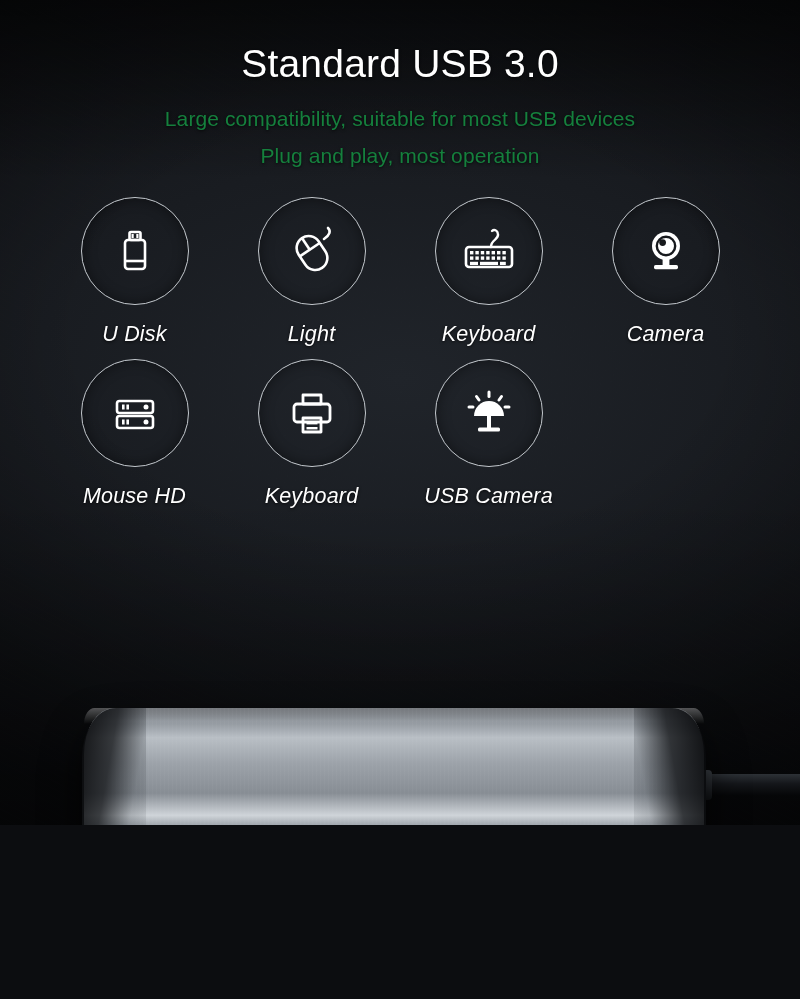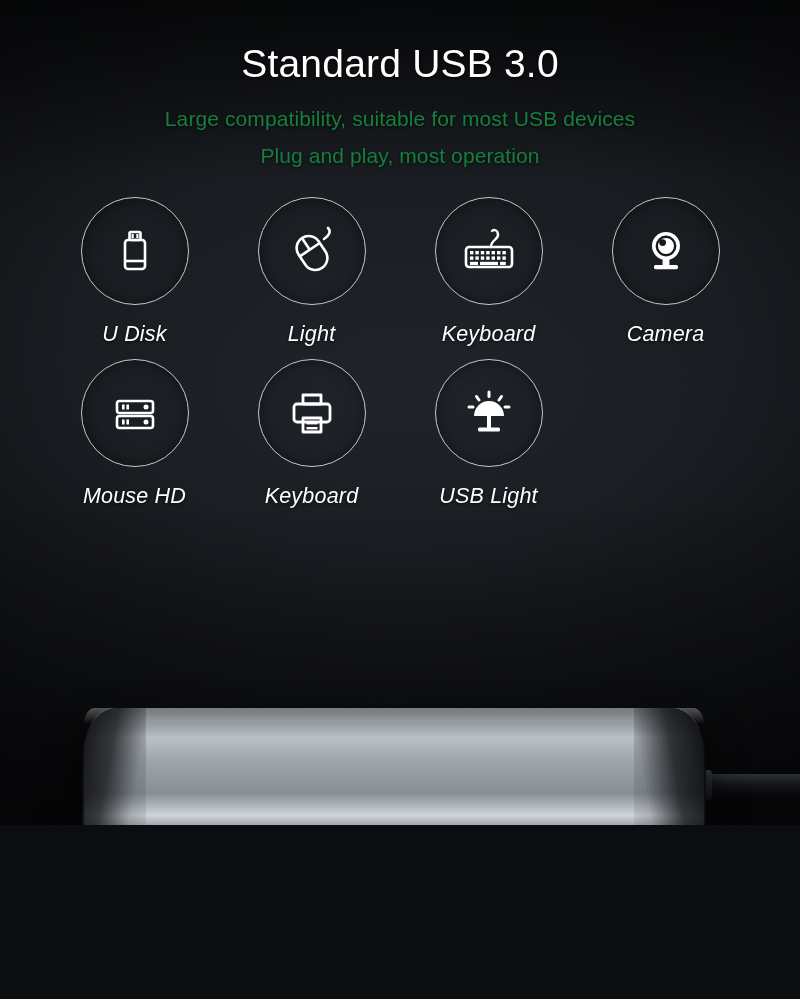--- a/index.html
+++ b/index.html
@@ -299,21 +299,21 @@
           <rect x="18" y="42.5" width="22" height="4" rx="1.5" fill="#fff"></rect>
           <g stroke="#fff" stroke-width="3" stroke-linecap="round">
             <line x1="29" y1="7" x2="29" y2="11.5"></line>
             <line x1="16.5" y1="11.5" x2="19" y2="15"></line>
             <line x1="41.5" y1="11.5" x2="39" y2="15"></line>
             <line x1="9" y1="22" x2="13" y2="22"></line>
             <line x1="49" y1="22" x2="45" y2="22"></line>
           </g>
         </svg>
       </div>
-      <div class="cap">USB Light</div>
+      <div class="cap">USB Camera</div>
     </div>
 
   </div>
 
   <div class="product-wrap">
     <div class="shadow"></div>
     <div class="blueglow"></div>
 
     <div class="cable"></div>
     <div class="cable-collar"></div>

